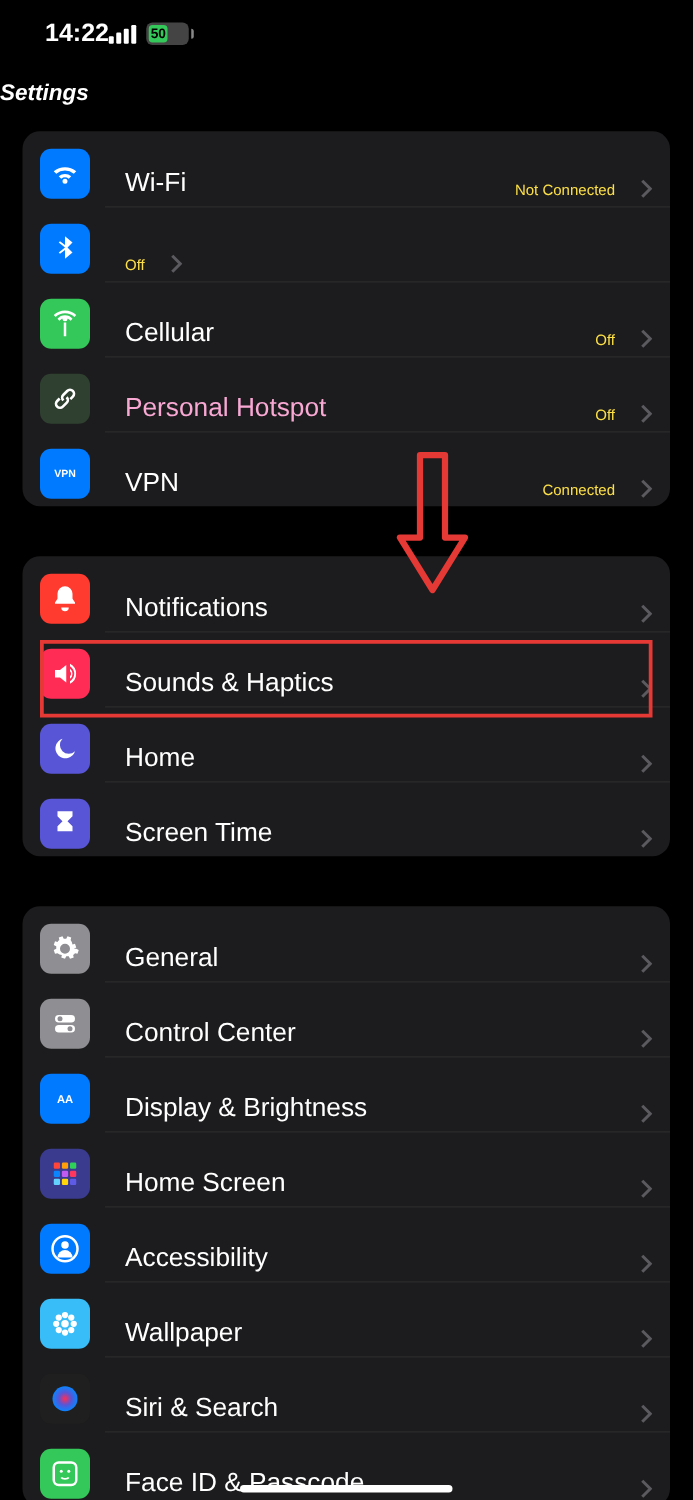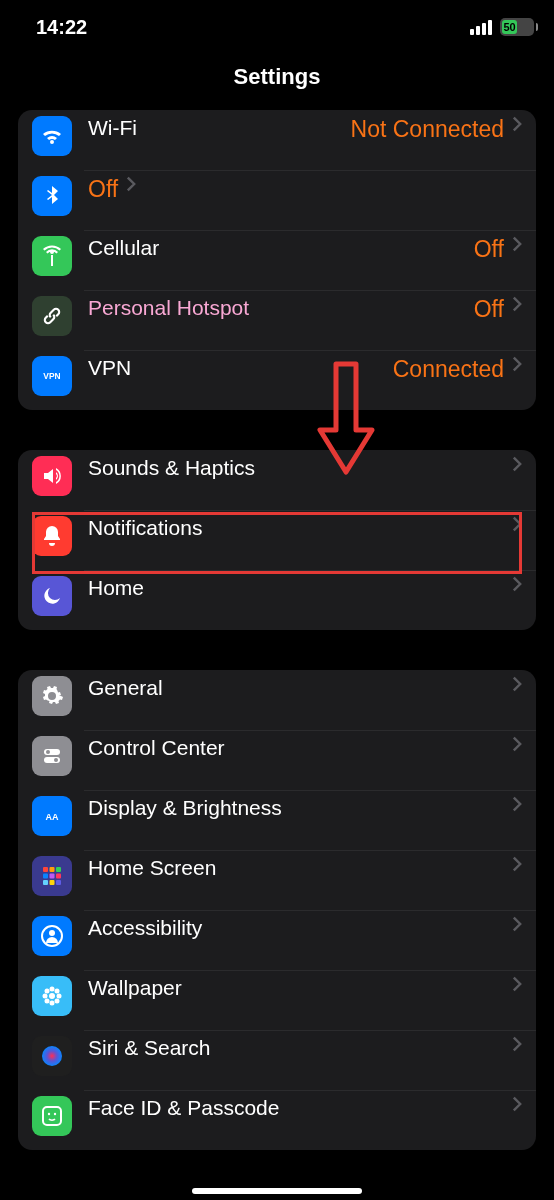--- a/index.html
+++ b/index.html
@@ -8,21 +8,20 @@
     height: 1200px;
     background: #000;
     font-family: -apple-system, "Helvetica Neue", Arial, sans-serif;
     color: #fff;
     overflow: hidden;
     position: relative;
   }
   .status-bar {
     height: 54px;
     display: flex;
-    justify-content: space-between;
     align-items: center;
     padding: 0 28px 0 36px;
     font-size: 20px;
     font-weight: 600;
   }
   .status-right { display: flex; align-items: center; gap: 8px; }
   .signal-bars { display: inline-flex; align-items: flex-end; gap: 2px; }
   .signal-bars span { width: 4px; background:#fff; border-radius:1px; display:inline-block; }
   .signal-bars span:nth-child(1){height:6px}
   .signal-bars span:nth-child(2){height:9px}
@@ -36,40 +35,42 @@
     position:relative; display:flex; align-items:center; padding:2px;
   }
   .battery-fill {
     width:50%; height:100%; background:#34c759; border-radius:3px;
     display:flex; align-items:center; justify-content:center;
     font-size:11px; font-weight:600; color:#000;
   }
   .battery-cap { width:2px; height:8px; background:#888; border-radius:0 2px 2px 0; }
 
   .header {
-    text-align:center;
-    font-size:22px;
+    text-align:left;
+    font-size:18px;
     font-weight:600;
     padding: 10px 0 20px;
+    font-style: italic;
   }
 
   .content { padding: 0 18px; }
 
   .group {
     background:#1c1c1e;
     border-radius:14px;
     margin-bottom: 40px;
     overflow:hidden;
   }
   .row {
     display:flex;
-    align-items:flex-start;
+    align-items:flex-end;
     min-height:60px;
     padding: 6px 14px 6px 14px;
     position:relative;
+    gap:12px;
   }
   .row + .row::before {
     content:"";
     position:absolute;
     left:66px; right:0; top:0;
     height:1px;
     background:#2b2b2d;
   }
   .icon-box {
     width:40px; height:40px;
@@ -79,22 +80,22 @@
     margin-right:16px;
   }
   .icon-box svg { width:24px; height:24px; fill:#fff; }
   .row-label {
     font-size:21px;
     flex:1;
     color:#fff;
   }
   .row.dim .row-label { color:#f9a8d4; }
   .row-value {
-    font-size:23px;
-    color:#f97316;
+    font-size:12px;
+    color:#fde047;
     margin-right:8px;
   }
   .chevron {
     width:10px; height:16px;
     flex-shrink:0;
   }
   .chevron svg { width:100%; height:100%; }
   .chevron path { stroke:#5a5a5f; stroke-width:3; fill:none; }
 
   .highlight-box {
@@ -203,48 +204,59 @@
         </div>
         <div class="row-label">VPN</div>
         <div class="row-value">Connected</div>
         <div class="chevron"><svg viewBox="0 0 12 20">
             <path d="M2 2l8 8-8 8"></path>
           </svg></div>
       </div>
     </div>
     <div class="group">
       <div class="row">
+        <div class="icon-box" style="background: rgb(255, 59, 48);">
+          <svg viewBox="0 0 24 24">
+            <path d="M12 2a6 6 0 00-6 6v4l-2 3v1h16v-1l-2-3V8a6 6 0 00-6-6zm0 20a3 3 0 003-3H9a3 3 0 003 3z"></path>
+          </svg>
+        </div>
+        <div class="row-label">Notifications</div>
+        <div class="chevron"><svg viewBox="0 0 12 20">
+            <path d="M2 2l8 8-8 8"></path>
+          </svg></div>
+      </div>
+      <div class="row">
         <div class="icon-box" style="background: rgb(255, 45, 85);">
           <svg viewBox="0 0 24 24">
             <path d="M4 9v6h4l5 4V5L8 9H4zm12-1a5 5 0 010 8v-2a3 3 0 000-4zm0-4a9 9 0 010 16v-2a7 7 0 000-12z"></path>
           </svg>
         </div>
         <div class="row-label">Sounds &amp; Haptics</div>
         <div class="chevron"><svg viewBox="0 0 12 20">
             <path d="M2 2l8 8-8 8"></path>
           </svg></div>
       </div>
       <div class="row">
-        <div class="icon-box" style="background: rgb(255, 59, 48);">
-          <svg viewBox="0 0 24 24">
-            <path d="M12 2a6 6 0 00-6 6v4l-2 3v1h16v-1l-2-3V8a6 6 0 00-6-6zm0 20a3 3 0 003-3H9a3 3 0 003 3z"></path>
-          </svg>
-        </div>
-        <div class="row-label">Notifications</div>
-        <div class="chevron"><svg viewBox="0 0 12 20">
-            <path d="M2 2l8 8-8 8"></path>
-          </svg></div>
-      </div>
-      <div class="row">
         <div class="icon-box" style="background: rgb(88, 86, 214);">
           <svg viewBox="0 0 24 24">
             <path d="M20 14A8 8 0 1110 4a7 7 0 0010 10z"></path>
           </svg>
         </div>
         <div class="row-label">Home</div>
+        <div class="chevron"><svg viewBox="0 0 12 20">
+            <path d="M2 2l8 8-8 8"></path>
+          </svg></div>
+      </div>
+      <div class="row">
+        <div class="icon-box" style="background: rgb(88, 86, 214);">
+          <svg viewBox="0 0 24 24">
+            <path d="M6 2h12v4l-4 4 4 4v4H6v-4l4-4-4-4V2z"></path>
+          </svg>
+        </div>
+        <div class="row-label">Screen Time</div>
         <div class="chevron"><svg viewBox="0 0 12 20">
             <path d="M2 2l8 8-8 8"></path>
           </svg></div>
       </div>
     </div>
     <div class="group">
       <div class="row">
         <div class="icon-box" style="background: rgb(142, 142, 147);">
           <svg viewBox="0 0 24 24">
             <path d="M12 8a4 4 0 104 4 4 4 0 00-4-4zm9 4l2 1-1 3-2-.5a8 8 0 01-1.5 1.5l.5 2-3 1-1-2h-2l-1 2-3-1 .5-2A8 8 0 016 15.5L4 16l-1-3 2-1v-2l-2-1 1-3 2 .5A8 8 0 017.5 5L7 3l3-1 1 2h2l1-2 3 1-.5 2A8 8 0 0118 8.5l2-.5 1 3-2 1z"></path>

